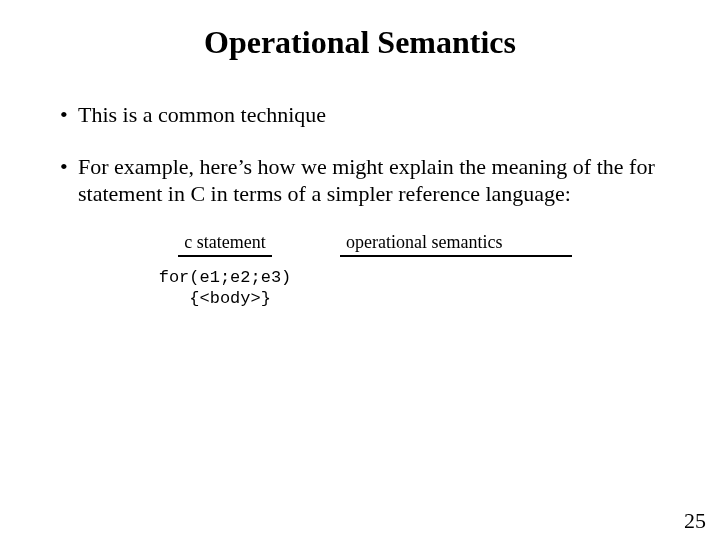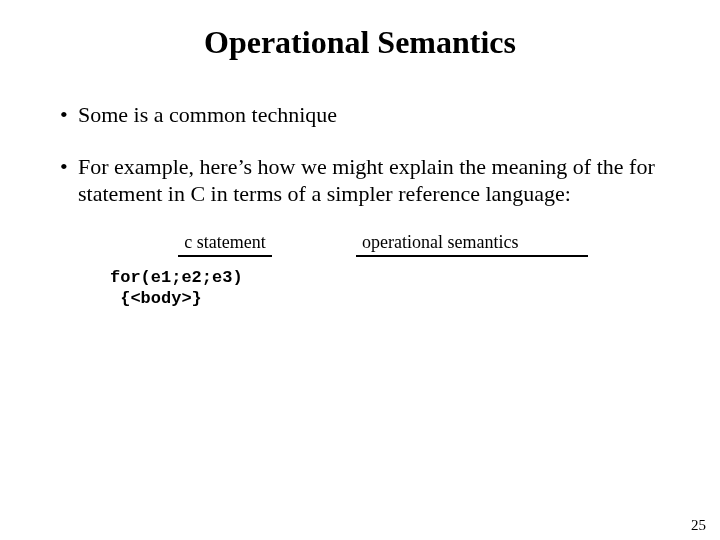--- a/index.html
+++ b/index.html
@@ -41,21 +41,20 @@
     font-size: 22px;
     line-height: 1.25;
   }
   .bullet .txt {
     flex: 1;
   }
   .columns {
     display: flex;
     margin: 10px 0 0 110px;
     align-items: flex-start;
-    gap: 16px;
   }
   .col {
     display: flex;
     flex-direction: column;
   }
   .col-left { width: 230px; }
   .col-right { width: 320px; }
   .col-header {
     font-size: 18px;
     text-align: center;
@@ -64,46 +63,46 @@
     margin-bottom: 10px;
   }
   .col-left .col-header { align-self: center; }
   .col-right .col-header { align-self: flex-start; margin-left: 0; width: 220px; text-align: left; padding-left: 6px;}
   .code {
     font-family: "Courier New", Courier, monospace;
     font-size: 17px;
     white-space: pre;
     line-height: 1.25;
   }
-  .code-left { text-align: left; font-weight: bold; }
+  .code-left { text-align: center; }
   .footer {
     position: absolute;
     left: 8px;
     bottom: 6px;
     font-size: 10px;
     font-weight: bold;
   }
   .pagenum {
     position: absolute;
     right: 14px;
     bottom: 6px;
-    font-size: 15px;
+    font-size: 22px;
   }
 </style>
 </head>
 <body>
 
 <div class="slide">
 
   <div class="title">Operational Semantics</div>
 
   <div class="bullets">
     <div class="bullet">
       <div class="dot">•</div>
-      <div class="txt">Some is a common technique</div>
+      <div class="txt">This is a common technique</div>
     </div>
     <div class="bullet">
       <div class="dot">•</div>
       <div class="txt">For example, here’s how we might explain the meaning of the for statement in C in terms of a simpler reference language:</div>
     </div>
   </div>
 
   <div class="columns">
     <div class="col col-left">
       <div class="col-header">c statement</div>

